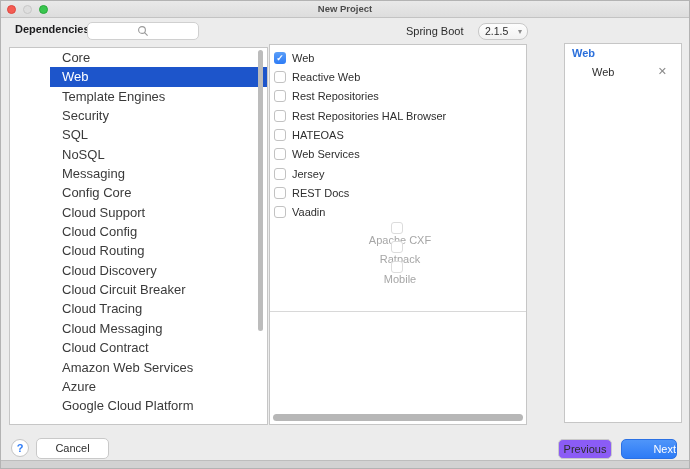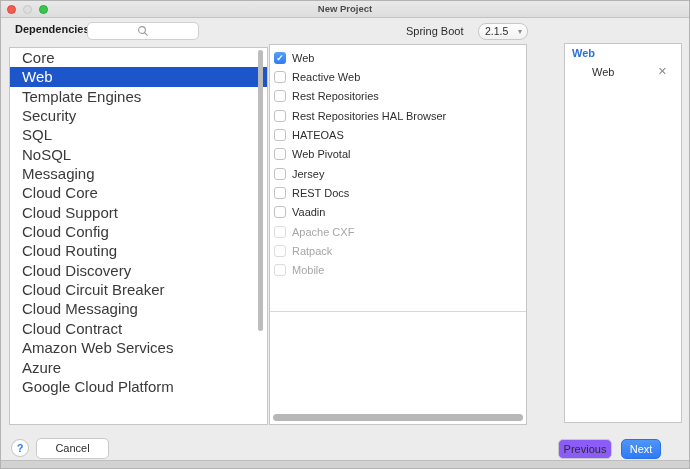--- a/index.html
+++ b/index.html
@@ -30,54 +30,54 @@
   .lbl-springboot{position:absolute;left:405px;top:24px;font-size:11px;color:#2b2b2b;}
   .version-select{position:absolute;left:477px;top:22px;width:50px;height:17px;box-sizing:border-box;
     background:linear-gradient(#fdfdfd,#f2f2f2);border:1px solid #c8c8c8;border-radius:8px;}
   .version-value{position:absolute;left:6px;top:0;font-size:10.5px;color:#2b2b2b;line-height:15px;}
   .version-arrow{position:absolute;right:5px;top:0;font-size:8px;color:#8a8a8a;line-height:15px;}
   .lbl-selected{position:absolute;right:8px;top:20px;font-size:10.5px;font-weight:bold;color:#1d1d1f;white-space:nowrap;}
 
   
   .left-panel{position:absolute;left:8px;top:46px;width:259px;height:378px;box-sizing:border-box;
     background:#fff;border:1px solid #c6c6c6;overflow:hidden;}
-  .cat-row{height:19.35px;line-height:19.35px;padding-left:12px;font-size:15px;color:#3a3a3a;white-space:nowrap;}
+  .cat-row{height:19.35px;line-height:19.35px;padding-left:12px;font-size:13px;color:#3a3a3a;white-space:nowrap;margin-left:40px;}
   .cat-row.selected{background:#1d55cb;color:#ffffff;}
   .v-scrollbar{position:absolute;top:2px;right:4px;width:5px;height:281px;background:#bcbcbc;border-radius:2.5px;z-index:2;}
 
   
   .middle-panel{position:absolute;left:268px;top:43px;width:258px;height:381px;box-sizing:border-box;
     background:#fff;border:1px solid #c6c6c6;overflow:hidden;}
   .option-list{position:absolute;top:3px;left:0;right:0;}
   .opt-row{display:flex;align-items:center;height:19.35px;padding-left:4px;font-size:11px;color:#2e2e2e;}
   .cb{width:12px;height:12px;box-sizing:border-box;border:1px solid #c2c2c2;border-radius:3px;
     background:#fff;margin-right:6px;flex:none;text-align:center;font-size:9px;line-height:12px;color:#fff;}
   .cb.checked{background:linear-gradient(#5a9ef8,#2e7cf6);border:none;font-weight:bold;line-height:13px;}
-  .opt-row.disabled{color:#a6a6a6;}
+  .opt-row.disabled{color:#a6a6a6;flex-direction:column;}
   .opt-row.disabled .cb{border-color:#dcdcdc;}
   .mid-divider{position:absolute;left:0;right:0;top:266px;border-top:1px solid #d8d8d8;}
   .h-scrollbar{position:absolute;left:3px;right:3px;bottom:3px;height:7px;background:#b7b7b7;border-radius:3.5px;}
 
   
   .right-panel{position:absolute;left:563px;top:42px;width:118px;height:380px;box-sizing:border-box;
     background:#fff;border:1px solid #c6c6c6;overflow:hidden;padding-top:1px;}
   .sel-group{height:17px;line-height:17px;padding-left:7px;font-size:11px;font-weight:bold;color:#2a6fdb;}
   .sel-row{display:flex;align-items:center;height:19px;padding-left:27px;padding-right:14px;font-size:11px;color:#2e2e2e;}
   .sel-label{flex:1;}
   .sel-remove{color:#8a8a8a;font-size:11px;}
 
   
   .help-btn{position:absolute;left:10px;top:438px;width:18px;height:18px;box-sizing:border-box;border-radius:50%;
     background:#fff;border:1px solid #c5c5c5;color:#2f7cf6;font-size:11px;font-weight:bold;
     text-align:center;line-height:16px;}
   .btn{position:absolute;box-sizing:border-box;border-radius:5px;font-size:11px;text-align:center;}
   .btn-cancel{left:35px;top:437px;width:73px;height:21px;background:#fff;border:1px solid #c9c9c9;color:#2e2e2e;line-height:19px;}
   .btn-previous{left:557px;top:438px;width:54px;height:20px;background:#8b5cf6;border:1px solid #c9c9c9;color:#2e2e2e;line-height:18px;}
-  .btn-next{left:620px;top:438px;width:40px;height:20px;background:linear-gradient(#4f95f9,#2d7bf6);
-    border:1px solid #2b71e4;color:#fff;line-height:18px;}
+  .btn-next{left:620px;top:438px;width:56px;height:20px;background:linear-gradient(#4f95f9,#2d7bf6);
+    border:1px solid #2b71e4;color:#fff;line-height:18px;text-align:right;}
   .bottom-strip{position:absolute;left:0;right:0;bottom:0;height:7px;background:#d2d2d2;border-top:1px solid #bdbdbd;}
 </style>
 </head>
 <body>
 
 <div class="window">
 
   <div class="titlebar">
     <span class="tl red"></span>
     <span class="tl gray"></span>
@@ -101,26 +101,27 @@
 
   <div class="left-panel">
     <div class="v-scrollbar"></div>
   <div class="cat-row">Core</div>
       <div class="cat-row selected">Web</div>
       <div class="cat-row">Template Engines</div>
       <div class="cat-row">Security</div>
       <div class="cat-row">SQL</div>
       <div class="cat-row">NoSQL</div>
       <div class="cat-row">Messaging</div>
-      <div class="cat-row">Cloud Core</div>
+      <div class="cat-row">Config Core</div>
       <div class="cat-row">Cloud Support</div>
       <div class="cat-row">Cloud Config</div>
       <div class="cat-row">Cloud Routing</div>
       <div class="cat-row">Cloud Discovery</div>
       <div class="cat-row">Cloud Circuit Breaker</div>
+      <div class="cat-row">Cloud Tracing</div>
       <div class="cat-row">Cloud Messaging</div>
       <div class="cat-row">Cloud Contract</div>
       <div class="cat-row">Amazon Web Services</div>
       <div class="cat-row">Azure</div>
       <div class="cat-row">Google Cloud Platform</div>
     </div>
 
   <div class="middle-panel">
     <div class="option-list">
         <div class="opt-row">
@@ -138,21 +139,21 @@
         <div class="opt-row">
           <span class="cb"></span>
           <span class="opt-label">Rest Repositories HAL Browser</span>
         </div>
         <div class="opt-row">
           <span class="cb"></span>
           <span class="opt-label">HATEOAS</span>
         </div>
         <div class="opt-row">
           <span class="cb"></span>
-          <span class="opt-label">Web Pivotal</span>
+          <span class="opt-label">Web Services</span>
         </div>
         <div class="opt-row">
           <span class="cb"></span>
           <span class="opt-label">Jersey</span>
         </div>
         <div class="opt-row">
           <span class="cb"></span>
           <span class="opt-label">REST Docs</span>
         </div>
         <div class="opt-row">

